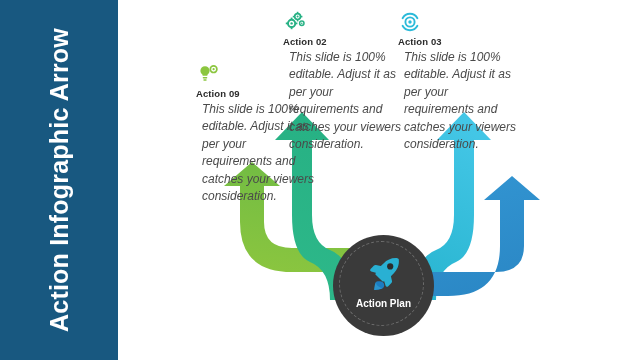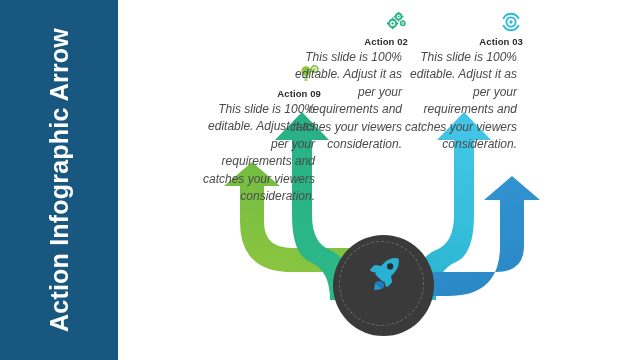--- a/index.html
+++ b/index.html
@@ -49,21 +49,21 @@
     position: absolute;
     left: 0;
     top: 0;
     width: 640px;
     height: 360px;
   }
 
   
   .action-block {
     position: absolute;
-    text-align: right;
+    text-align: left;
     width: 125px;
   }
   .action-icon {
     display: block;
     margin: 0 auto 2px auto;
     height: 24px;
     line-height: 0;
   }
   .action-title {
     font-family: "Liberation Sans", sans-serif;
@@ -274,15 +274,16 @@
   <div id="hub">
     <div id="hub-ring"></div>
     <div id="hub-rocket">
       <svg width="40" height="38" viewBox="0 0 40 38">
         <path d="M33.5 3.2c-5.4-.6-10.3 1.5-14 5.2l-2.7 2.7-4.9-1.1c-.7-.2-1.4 .1-1.9 .6l-3.4 3.4c-.8 .8-.5 2.1 .6 2.4l4.6 1.4c-.3 .9-.4 1.6-.4 1.6l7.2 7.2s .7-.1 1.6-.4l1.4 4.6c.3 1.1 1.6 1.4 2.4 .6l3.4-3.4c.5-.5 .8-1.2 .6-1.9l-1.1-4.9 2.7-2.7c3.7-3.7 5.8-8.6 5.2-14 -.1-.7-.6-1.2-1.3-1.3z" fill="#29b0d3"></path>
         <circle cx="26.2" cy="11.4" r="3.1" fill="#2b2b2b"></circle>
         <path d="M12.6 26.4c-1.6 1.6-2.1 8.6-2.1 8.6s7-.5 8.6-2.1c1.5-1.5 1.5-3.9 0-5.4 -1.5-1.5-3.9-1.6-6.5-1.1z" fill="#1b7cc1"></path>
         <path d="M12.2 26.8c-1.6 1.6-2 8.2-2 8.2s6.6-.4 8.2-2c-2.1-.4-4-1.4-5.1-2.6 -1.1-1.1-1.3-2.5-1.1-3.6z" fill="#2b94cc"></path>
       </svg>
     </div>
+    <div id="hub-label">Action Plan</div>
   </div>
 
 </div>
 
 </body></html>

